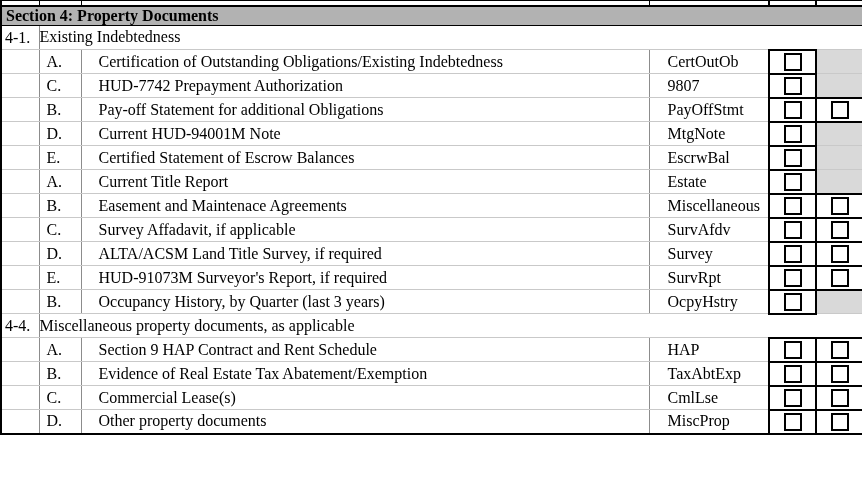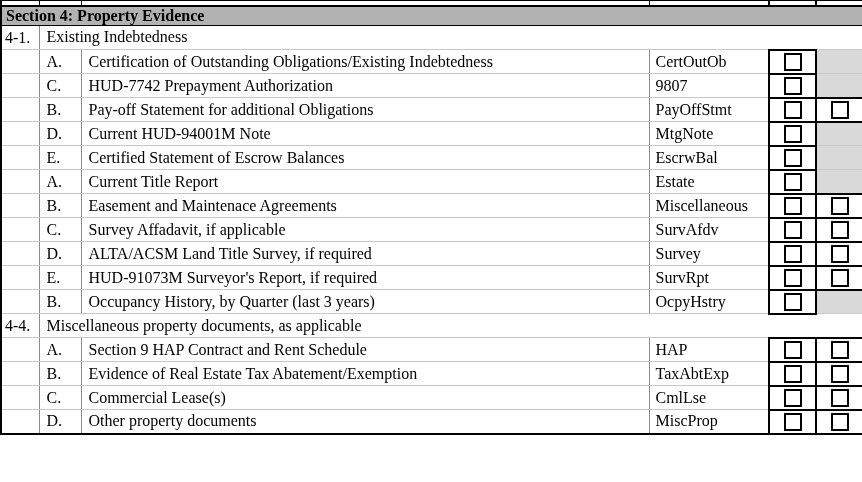--- a/index.html
+++ b/index.html
@@ -30,23 +30,23 @@
 
   
   tr.hdr{height:20px;}
   tr.hdr td{
     background:#b2b2b2;font-weight:bold;font-size:16px;
     border:1px solid #000;border-top:2px solid #000;padding-left:4px;
   }
 
   .c-num{padding-left:3px;}
   .c-let{padding-left:7px;}
-  .c-desc{padding-left:7px;}
-  .c-code{padding-left:6px;}
-  .c-span{padding-left:7px;}
+  .c-desc{padding-left:17px;}
+  .c-code{padding-left:18px;}
+  .c-span{}
 
   td.c-cb{text-align:center;}
   td.on{border:2px solid #000;background:#fff;}
   td.off{background:#d9d9d9;}
   .box{
     display:inline-block;width:14px;height:14px;
     border:2px solid #000;background:#fff;vertical-align:middle;
   }
 </style>
 </head>
@@ -67,21 +67,21 @@
         <tr class="sliver">
     <td></td>
     <td></td>
     <td></td>
     <td></td>
     <td class="sb"></td>
     <td class="sb"></td>
   </tr>
 
   <tr class="hdr">
-    <td colspan="6">Section 4: Property Evidence</td>
+    <td colspan="6">Section 4: Property Documents</td>
   </tr>
 
   <tr class="row section">
     <td class="c-num">4-1.</td>
     <td class="c-span" colspan="5">Existing Indebtedness</td>
   </tr>
 
   <tr class="row">
     <td class="c-num"></td>
     <td class="c-let">A.</td>

